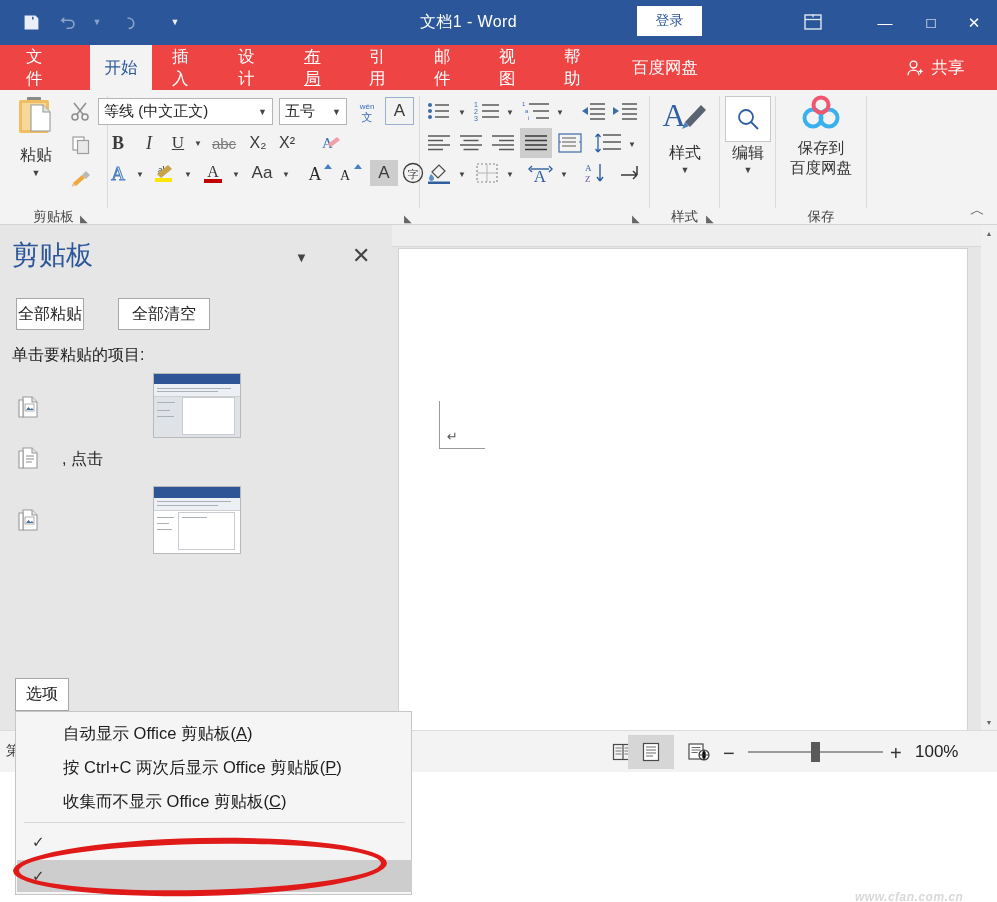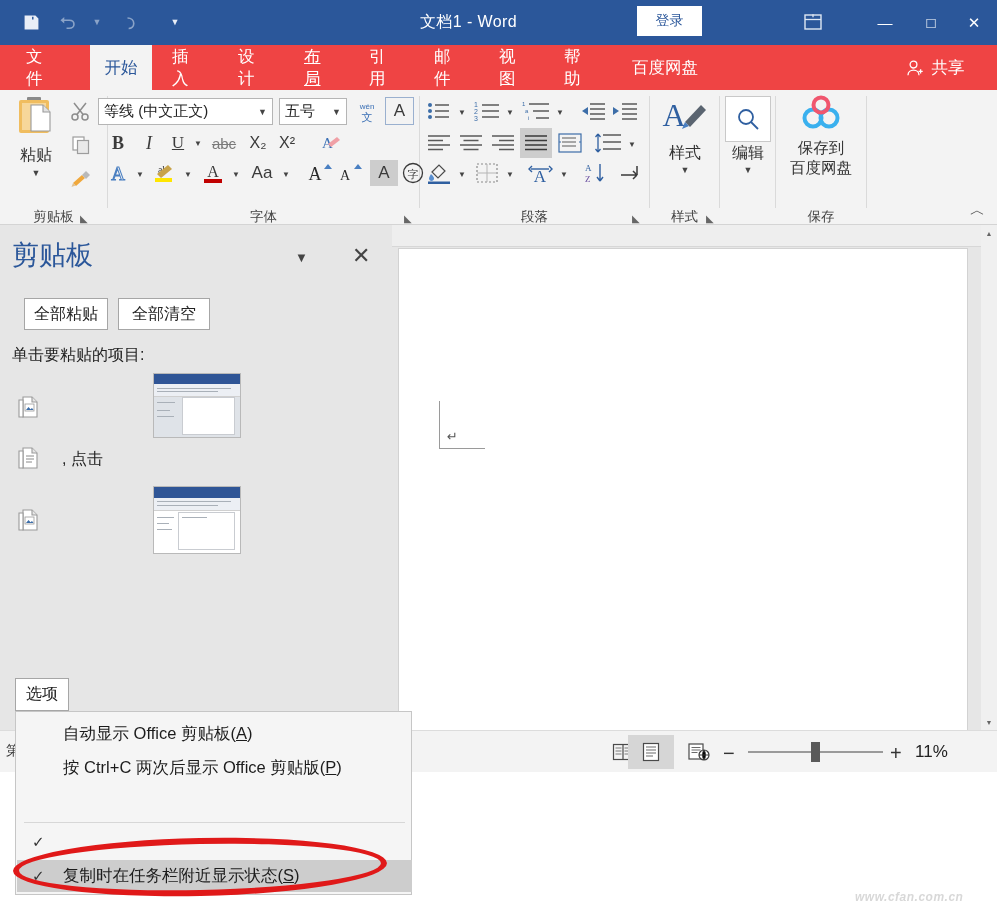--- a/index.html
+++ b/index.html
@@ -394,21 +394,20 @@
           </svg>
       </div>
       <div class="rbtn sel" style="left:262px;top:70px;width:28px;height:26px;font-size:17px;">A</div>
       <div class="rbtn" style="left:291px;top:70px;width:28px;height:26px;">
         <svg width="24" height="24" viewBox="0 0 24 24">
             <circle cx="12" cy="12" r="9.5" fill="none" stroke="#3a3a3a" stroke-width="1.3"></circle>
             <text x="12" y="17" font-size="11" text-anchor="middle" fill="#3a3a3a" font-family="Liberation Sans">字</text>
           </svg>
       </div>
 
-      <div class="grp-label">字体</div>
       <div class="dlg" style="left:296px;">◣</div>
     </div>
 
     <div class="grp" style="left:420px;width:229px;">
       <div class="rbtn" style="left:4px;top:8px;width:30px;height:26px;">
         <svg width="26" height="22" viewBox="0 0 26 22">
             <circle cx="4" cy="5" r="2" fill="#3c6da8"></circle>
             <circle cx="4" cy="11" r="2" fill="#3c6da8"></circle>
             <circle cx="4" cy="17" r="2" fill="#3c6da8"></circle>
             <path d="M9 5h14M9 11h14M9 17h14" stroke="#5a5a5a" stroke-width="1.4"></path>
@@ -512,21 +511,20 @@
             <path d="M18 2v17M18 19l-3-4M18 19l3-4" stroke="#2f5fa0" stroke-width="1.4" fill="none"></path>
           </svg>
       </div>
       <div class="rbtn" style="left:196px;top:70px;width:30px;height:26px;">
         <svg width="26" height="22" viewBox="0 0 26 22">
             <path d="M3 13h16M19 13l-4-4M19 13l-4 4" stroke="#3a3a3a" stroke-width="1.5" fill="none"></path>
             <path d="M19 13V4" stroke="#3a3a3a" stroke-width="1.5"></path>
           </svg>
       </div>
 
-      <div class="grp-label">段落</div>
       <div class="dlg" style="left:212px;">◣</div>
     </div>
 
     <div class="grp" style="left:650px;width:69px;">
       <div style="position:absolute;left:9px;top:6px;width:52px;text-align:center;">
         <div>
           <svg width="48" height="42" viewBox="0 0 48 42">
               <text x="13" y="30" font-size="32" text-anchor="middle" fill="#2f5fa0" font-family="Liberation Serif">A</text>
               <path d="M24 26 40 9l5 5-16 17z" fill="#5a6470"></path>
               <path d="M24 26l-3 7 7-3z" fill="#4a7fc1"></path>
@@ -568,21 +566,21 @@
     </div>
 
     <div style="position:absolute;right:12px;bottom:4px;font-size:15px;color:#555;">︿</div>
   </div>
 
   <div class="pane">
     <div class="pane-title">剪贴板</div>
     <div class="pane-caret">▼</div>
     <div class="pane-close">✕</div>
 
-    <div class="pbtn" style="left:24px;width:84px;text-align:right;">全部粘贴</div>
+    <div class="pbtn" style="left:16px;width:68px;text-align:right;">全部粘贴</div>
     <div class="pbtn" style="left:118px;width:92px;">全部清空</div>
 
     <div class="pane-hint">单击要粘贴的项目:</div>
 
     <div class="clipitem" style="top:145px;height:60px;">
       <div class="clip-icon" style="top:25px;">
         <svg width="24" height="25" viewBox="0 0 24 25">
             <path d="M7 2h9l5 5v15H7z" fill="#fff" stroke="#9a9a9a" stroke-width="1.1"></path>
             <path d="M16 2v5h5" fill="#e6e6e6" stroke="#9a9a9a" stroke-width="1.1"></path>
             <path d="M3 5h4v17H3z" fill="#fff" stroke="#9a9a9a" stroke-width="1.1"></path>
@@ -680,38 +678,40 @@
           <path d="M4.5 5.5h9M4.5 8h9M4.5 10.5h6" stroke="#6a6a6a" stroke-width="1"></path>
           <circle cx="17" cy="13" r="5" fill="#fff" stroke="#3a3a3a" stroke-width="1.2"></circle>
           <path d="M12 13h10M17 8c2 2.4 2 7.6 0 10M17 8c-2 2.4-2 7.6 0 10" stroke="#3a3a3a" stroke-width="1"></path>
         </svg>
     </div>
 
     <div class="zoom-minus">−</div>
     <div style="position:absolute;left:748px;top:20px;width:135px;height:2px;background:#9a9a9a;"></div>
     <div style="position:absolute;left:811px;top:11px;width:9px;height:20px;background:#5a5a5a;"></div>
     <div class="zoom-plus">+</div>
-    <div class="zoom-pct">11%</div>
+    <div class="zoom-pct">100%</div>
   </div>
 
   <div class="bottom-fill"></div>
 
   <div class="menu">
     <div class="menu-item" style="top:40px;">
       <span class="menu-label">按 Ctrl+C 两次后显示 Office 剪贴版(<u>P</u>)</span>
     </div>
     <div class="menu-item" style="top:6px;">
       <span class="menu-label">自动显示 Office 剪贴板(<u>A</u>)</span>
     </div>
+    <div class="menu-item" style="top:74px;">
+      <span class="menu-label">收集而不显示 Office 剪贴板(<u>C</u>)</span>
+    </div>
     <div class="menu-sep" style="top:110px;"></div>
     <div class="menu-item" style="top:114px;">
       <span class="menu-check">✓</span>
     </div>
     <div class="menu-item hl" style="top:148px;">
       <span class="menu-check">✓</span>
-      <span class="menu-label">复制时在任务栏附近显示状态(<u>S</u>)</span>
     </div>
   </div>
 
   <div class="ellipse"></div>
 
   <div class="watermark">www.cfan.com.cn</div>
 </div>
 
 </body></html>

